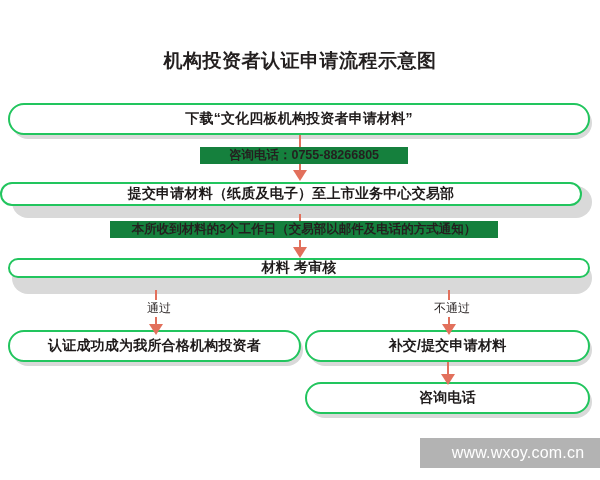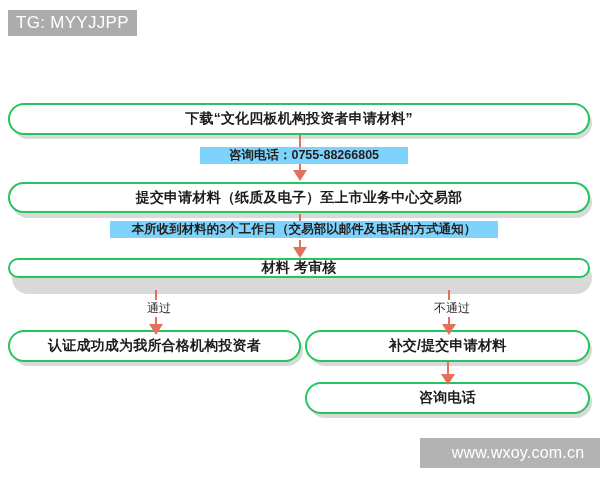--- a/index.html
+++ b/index.html
@@ -99,54 +99,54 @@
   }
 
   
   .annotation {
     position: absolute;
     text-align: center;
     font-size: 12.5px;
     font-weight: bold;
     color: #241f1f;
     white-space: nowrap;
-    background: #7dd3fc;
+    background: #15803d;
     z-index: 2;
     padding: 0 4px;
   }
   .branch-label {
     position: absolute;
     text-align: center;
     font-size: 12px;
     font-weight: normal;
     color: #241f1f;
     white-space: nowrap;
     background: #ffffff;
     z-index: 2;
     padding: 0 3px;
   }
 </style>
 </head>
 <body>
 
 <div id="page">
 
-  <div class="tg-watermark">TG: MYYJJPP</div>
 
+  <div class="diagram-title">机构投资者认证申请流程示意图</div>
 
   <div class="box-shadow-strip" style="left:12px; top:107px; width:580px; height:32px;"></div>
   <div class="flow-box" style="left:8px; top:103px; width:582px; height:32px;">下载“文化四板机构投资者申请材料”</div>
 
   <div class="conn-line" style="left:299px; top:135px; height:14px;"></div>
   <div class="annotation" style="left:200px; top:147px; width:200px;">咨询电话：0755-88266805</div>
   <div class="conn-line" style="left:299px; top:164px; height:8px;"></div>
   <div class="conn-arrow" style="left:293px; top:170px;"></div>
 
   <div class="box-shadow-strip" style="left:12px; top:186px; width:580px; height:32px;"></div>
-  <div class="flow-box" style="left:8px; top:182px; width:582px; height:31px;">提交申请材料（纸质及电子）至上市业务中心交易部</div>
+  <div class="flow-box" style="left:0; top:182px; width:582px; height:24px;">提交申请材料（纸质及电子）至上市业务中心交易部</div>
 
   <div class="conn-line" style="left:299px; top:214px; height:10px;"></div>
   <div class="annotation" style="left:110px; top:221px; width:380px;">本所收到材料的3个工作日（交易部以邮件及电话的方式通知）</div>
   <div class="conn-line" style="left:299px; top:240px; height:9px;"></div>
   <div class="conn-arrow" style="left:293px; top:247px;"></div>
 
   <div class="box-shadow-strip" style="left:12px; top:262px; width:580px; height:32px;"></div>
   <div class="flow-box" style="left:8px; top:258px; width:582px; height:20px;">材料 考审核</div>
 
   <div class="conn-line" style="left:155px; top:290px; height:12px;"></div>

